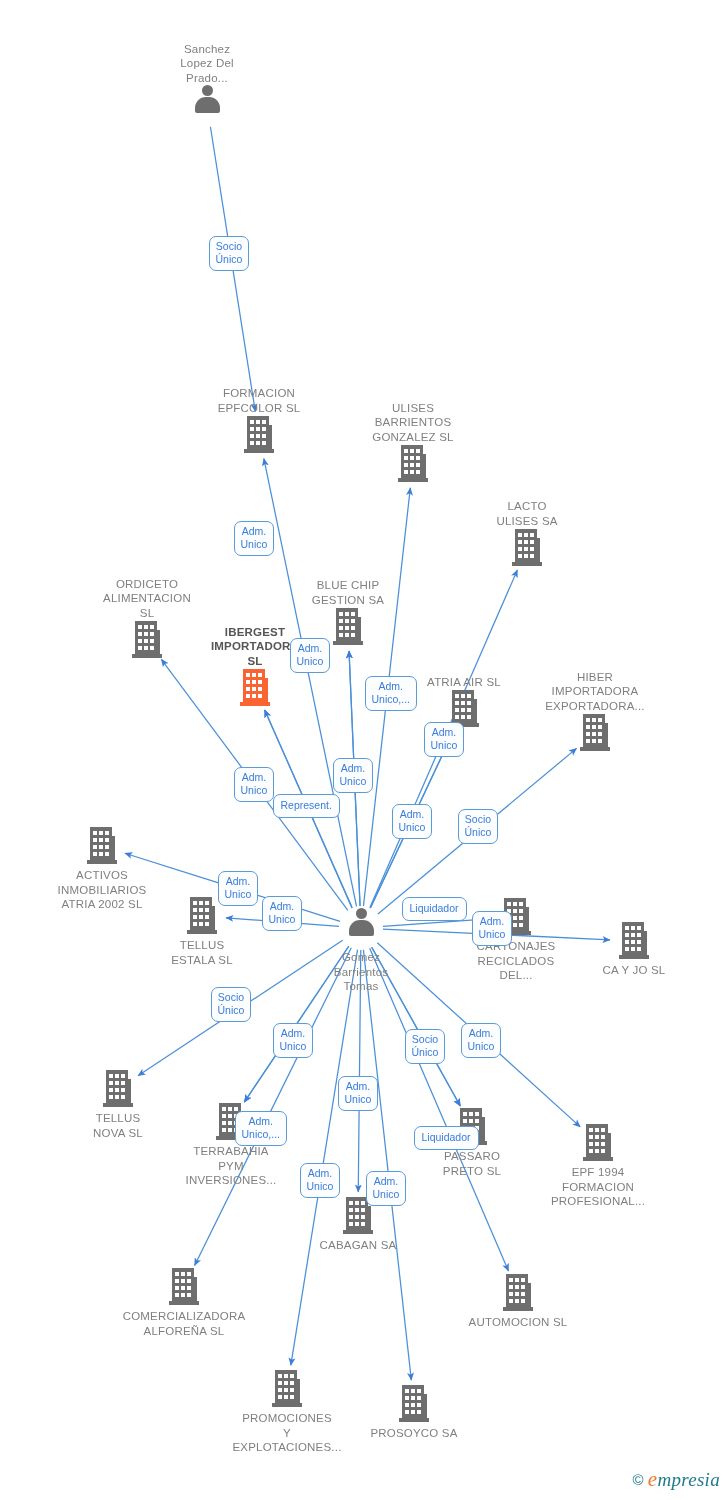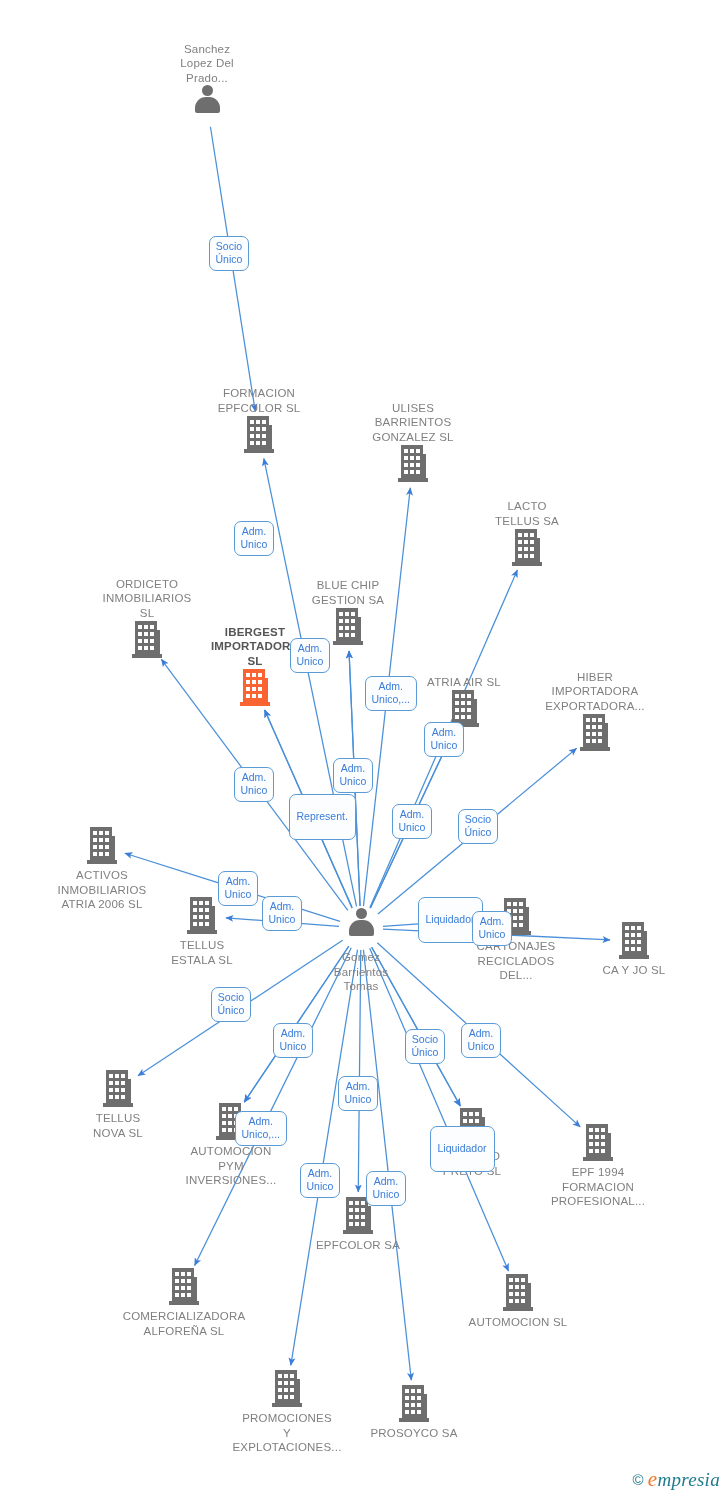--- a/index.html
+++ b/index.html
@@ -32,21 +32,21 @@
   .person .head{position:absolute;left:8px;top:0;width:11px;height:11px;border-radius:50%;background:#6e6e6e;}
   .person .torso{position:absolute;left:1px;top:12px;width:25px;height:16px;background:#6e6e6e;
      border-radius:11px 11px 2px 2px;}
 
   
   .elabel{
      position:absolute;background:#fbfdff;border:1.4px solid #5b9bd5;border-radius:7px;
      color:#3b7dd8;font-size:10.5px;line-height:13.5px;text-align:center;
      padding:3px 6px;white-space:pre-line;box-sizing:border-box;
   }
-  .elabel.one-line{padding:15px 7px;margin-left:16px;}
+  .elabel.one-line{padding:4px 7px;}
 
   
   #watermark{position:absolute;right:8px;bottom:8px;display:flex;align-items:center;
      font-size:17px;letter-spacing:.3px;}
   #watermark .cmark{color:#1f7a8c;font-size:15px;margin-right:4px;}
   #watermark .e{color:#f07828;font-style:italic;font-family:"Liberation Serif",serif;font-size:21px;}
   #watermark .rest{color:#1f7a8c;font-style:italic;font-family:"Liberation Serif",serif;font-size:19px;}
 </style>
 </head>
 <body>
@@ -154,42 +154,42 @@
           <span class="win" style="left:12px;top:11px"></span>
           <span class="win" style="left:18px;top:11px"></span>
           <span class="win" style="left:6px;top:18px"></span>
           <span class="win" style="left:12px;top:18px"></span>
           <span class="win" style="left:18px;top:18px"></span>
           <span class="win" style="left:6px;top:25px"></span>
           <span class="win" style="left:12px;top:25px"></span>
           <span class="win" style="left:18px;top:25px"></span>
         </span>
         <span class="lbl above">LACTO
-TELLUS SA</span>
+ULISES SA</span>
       </div>
       <div class="node" style="left: 147px; top: 640px;">
         <span class="bldg">
           <span class="body"></span>
           <span class="annex"></span>
           <span class="base"></span>
           <span class="win" style="left:6px;top:4px"></span>
           <span class="win" style="left:12px;top:4px"></span>
           <span class="win" style="left:18px;top:4px"></span>
           <span class="win" style="left:6px;top:11px"></span>
           <span class="win" style="left:12px;top:11px"></span>
           <span class="win" style="left:18px;top:11px"></span>
           <span class="win" style="left:6px;top:18px"></span>
           <span class="win" style="left:12px;top:18px"></span>
           <span class="win" style="left:18px;top:18px"></span>
           <span class="win" style="left:6px;top:25px"></span>
           <span class="win" style="left:12px;top:25px"></span>
           <span class="win" style="left:18px;top:25px"></span>
         </span>
         <span class="lbl above">ORDICETO
-INMOBILIARIOS
+ALIMENTACION
 SL</span>
       </div>
       <div class="node focus" style="left: 255px; top: 688px;">
         <span class="bldg">
           <span class="body"></span>
           <span class="annex"></span>
           <span class="base"></span>
           <span class="win" style="left:6px;top:4px"></span>
           <span class="win" style="left:12px;top:4px"></span>
           <span class="win" style="left:18px;top:4px"></span>
@@ -283,21 +283,21 @@
           <span class="win" style="left:18px;top:11px"></span>
           <span class="win" style="left:6px;top:18px"></span>
           <span class="win" style="left:12px;top:18px"></span>
           <span class="win" style="left:18px;top:18px"></span>
           <span class="win" style="left:6px;top:25px"></span>
           <span class="win" style="left:12px;top:25px"></span>
           <span class="win" style="left:18px;top:25px"></span>
         </span>
         <span class="lbl below">ACTIVOS
 INMOBILIARIOS
-ATRIA 2006 SL</span>
+ATRIA 2002 SL</span>
       </div>
       <div class="node" style="left: 202px; top: 916px;">
         <span class="bldg">
           <span class="body"></span>
           <span class="annex"></span>
           <span class="base"></span>
           <span class="win" style="left:6px;top:4px"></span>
           <span class="win" style="left:12px;top:4px"></span>
           <span class="win" style="left:18px;top:4px"></span>
           <span class="win" style="left:6px;top:11px"></span>
@@ -396,21 +396,21 @@
           <span class="win" style="left:6px;top:11px"></span>
           <span class="win" style="left:12px;top:11px"></span>
           <span class="win" style="left:18px;top:11px"></span>
           <span class="win" style="left:6px;top:18px"></span>
           <span class="win" style="left:12px;top:18px"></span>
           <span class="win" style="left:18px;top:18px"></span>
           <span class="win" style="left:6px;top:25px"></span>
           <span class="win" style="left:12px;top:25px"></span>
           <span class="win" style="left:18px;top:25px"></span>
         </span>
-        <span class="lbl below">AUTOMOCION
+        <span class="lbl below">TERRABAHIA
 PYM
 INVERSIONES...</span>
       </div>
       <div class="node" style="left: 472px; top: 1127px;">
         <span class="bldg">
           <span class="body"></span>
           <span class="annex"></span>
           <span class="base"></span>
           <span class="win" style="left:6px;top:4px"></span>
           <span class="win" style="left:12px;top:4px"></span>
@@ -461,21 +461,21 @@
           <span class="win" style="left:6px;top:11px"></span>
           <span class="win" style="left:12px;top:11px"></span>
           <span class="win" style="left:18px;top:11px"></span>
           <span class="win" style="left:6px;top:18px"></span>
           <span class="win" style="left:12px;top:18px"></span>
           <span class="win" style="left:18px;top:18px"></span>
           <span class="win" style="left:6px;top:25px"></span>
           <span class="win" style="left:12px;top:25px"></span>
           <span class="win" style="left:18px;top:25px"></span>
         </span>
-        <span class="lbl below">EPFCOLOR SA</span>
+        <span class="lbl below">CABAGAN SA</span>
       </div>
       <div class="node" style="left: 184px; top: 1287px;">
         <span class="bldg">
           <span class="body"></span>
           <span class="annex"></span>
           <span class="base"></span>
           <span class="win" style="left:6px;top:4px"></span>
           <span class="win" style="left:12px;top:4px"></span>
           <span class="win" style="left:18px;top:4px"></span>
           <span class="win" style="left:6px;top:11px"></span>

